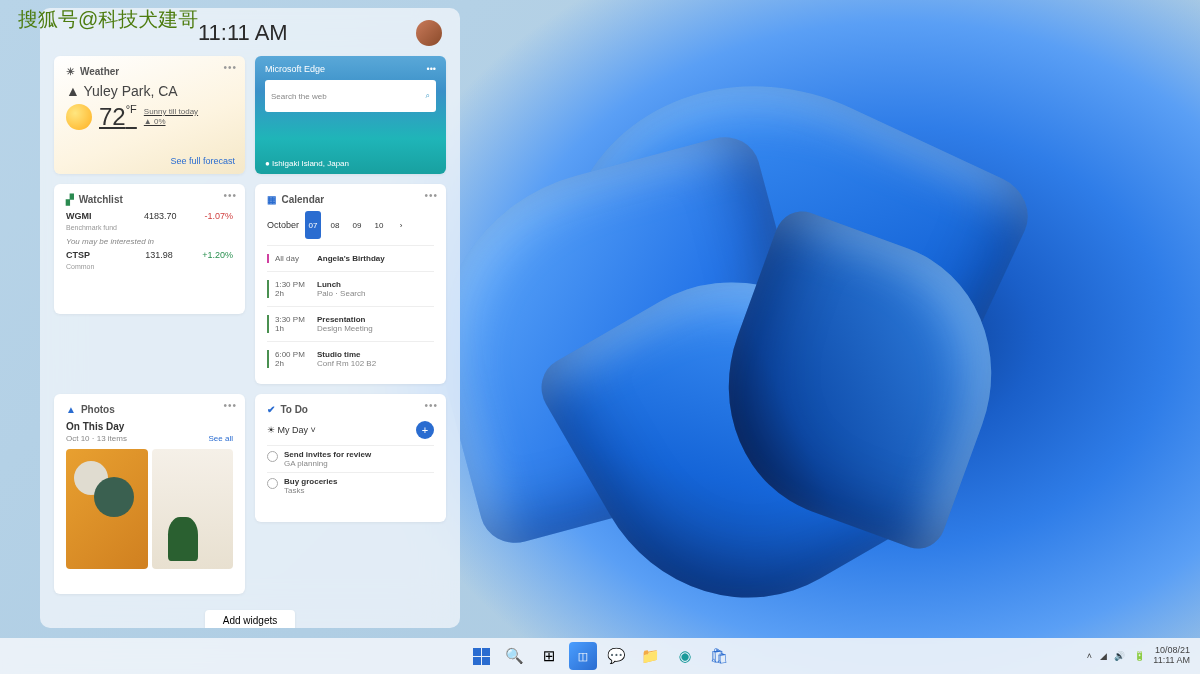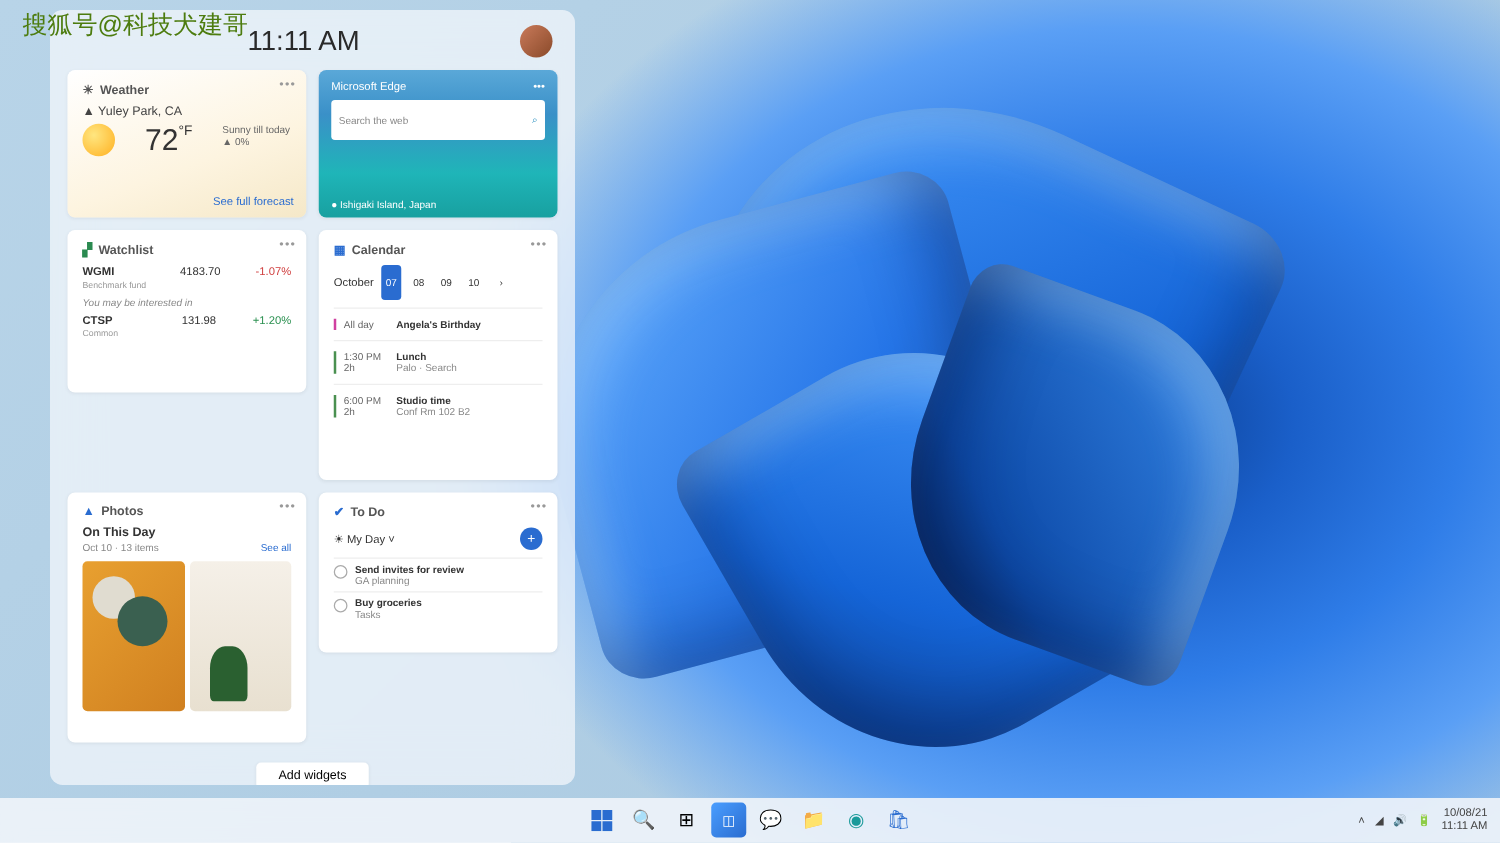--- a/index.html
+++ b/index.html
@@ -14,22 +14,22 @@
 .watermark { position:absolute; top:6px; left:18px; font-size:20px; color:#4d7c0f; font-weight:500; z-index:100; }
 .widgets { position:absolute; top:8px; left:40px; width:420px; height:620px; background:rgba(245,248,252,0.72); backdrop-filter:blur(20px); border-radius:10px; padding:12px 14px; overflow:hidden; }
 .whdr { display:flex; justify-content:space-between; align-items:center; margin-bottom:10px; padding:0 4px; }
 .wtime { font-size:22px; font-weight:400; color:#2a2a2a; margin-left:140px; }
 .avatar { width:26px; height:26px; border-radius:50%; background:linear-gradient(135deg,#c97a5a,#8a4a2a); }
 .wgrid { display:grid; grid-template-columns:1fr 1fr; gap:10px; }
 .card { background:#fff; border-radius:6px; padding:10px 12px; font-size:10px; color:#333; box-shadow:0 1px 3px rgba(0,0,0,0.06); position:relative; }
 .chdr { display:flex; align-items:center; gap:5px; margin-bottom:6px; font-size:10px; color:#555; font-weight:600; }
 .cmore { position:absolute; top:6px; right:8px; color:#999; font-size:10px; letter-spacing:1px; cursor:pointer; }
 .weather { height:118px; background:linear-gradient(160deg,#fff 0%,#fdf4e0 60%,#f5e8c8 100%); }
-.wloc { font-size:10px; color:#444; margin-bottom:4px; }
-.wrow { display:flex; align-items:flex-start; gap:24px; }
+.wloc { font-size:14px; color:#444; margin-bottom:4px; }
+.wrow { display:flex; align-items:center; gap:7px;text-decoration:underline; }
 .sun { width:26px; height:26px; border-radius:50%; background:radial-gradient(circle at 35% 35%,#ffe680,#ffb020); }
 .wtemp { font-size:24px; font-weight:300; }
 .wdesc { font-size:8px; color:#666; line-height:1.3; }
 .wlink { position:absolute; bottom:8px; right:10px; font-size:9px; color:#2a6cd0; cursor:pointer; }
 .bing { height:118px; padding:0; background:linear-gradient(180deg,#5aa8d8 0%,#3a90c8 30%,#1fb5b8 70%,#18a0a0 100%); color:#fff; overflow:hidden; }
 .bhdr { padding:8px 10px 4px; font-size:9px; display:flex; justify-content:space-between; }
 .bsearch { margin:2px 10px 6px; background:#fff; border-radius:3px; height:18px; display:flex; align-items:center; padding:16px 6px; font-size:8px; color:#888; justify-content:space-between; }
 .bcap { position:absolute; bottom:6px; left:10px; font-size:8px; }
 .watch { height:130px; }
 .stk { display:flex; justify-content:space-between; font-size:9px; margin-bottom:3px; }
@@ -173,20 +173,31 @@
             <div class="t">2h</div>
           </div>
           <div>
             <div class="ti">Lunch</div>
             <div class="su">Palo · Search</div>
           </div>
         </div>
       <div class="evt">
           <div class="bar b2"></div>
           <div>
+            <div class="t">3:30 PM</div>
+            <div class="t">1h</div>
+          </div>
+          <div>
+            <div class="ti">Presentation</div>
+            <div class="su">Design Meeting</div>
+          </div>
+        </div>
+      <div class="evt">
+          <div class="bar b2"></div>
+          <div>
             <div class="t">6:00 PM</div>
             <div class="t">2h</div>
           </div>
           <div>
             <div class="ti">Studio time</div>
             <div class="su">Conf Rm 102 B2</div>
           </div>
         </div>
     </div>
 

